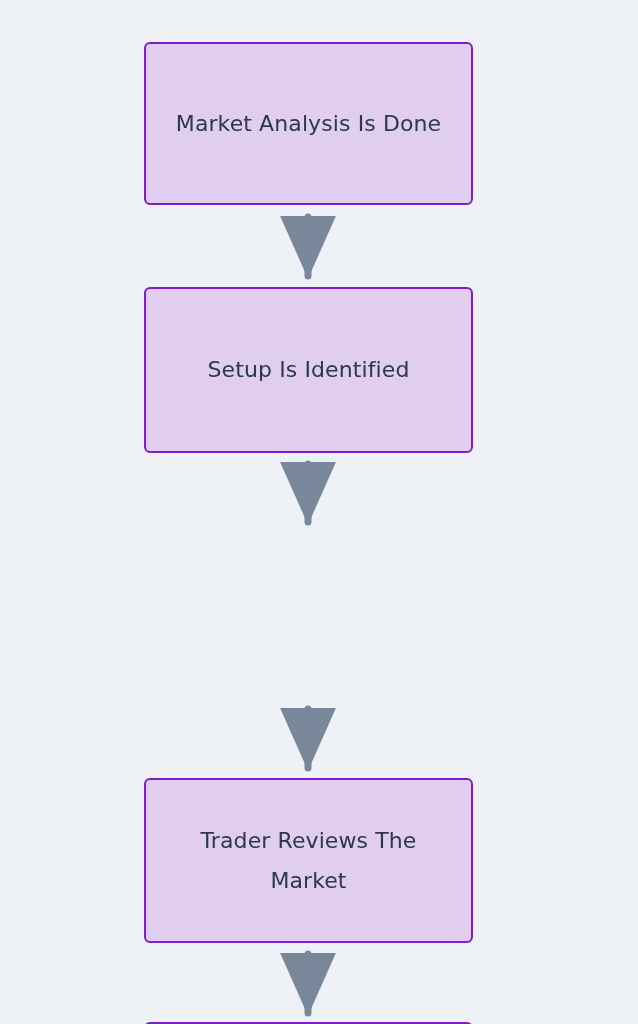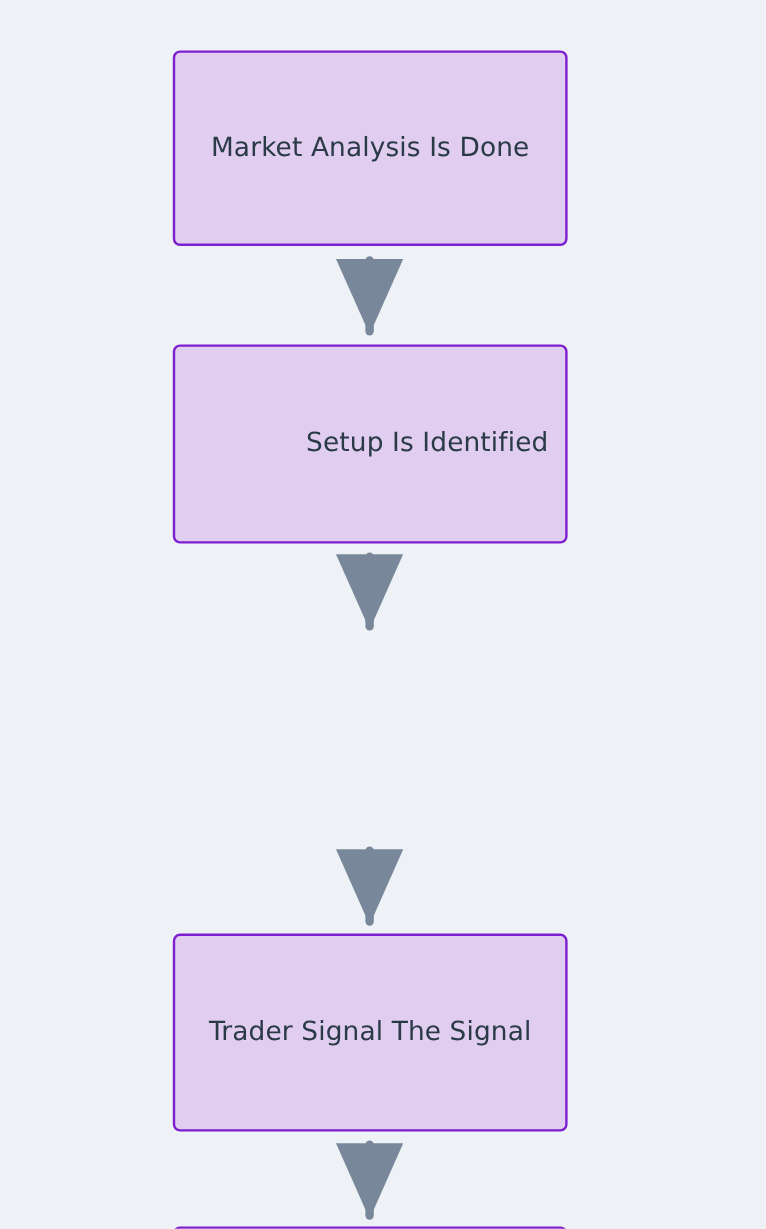--- a/index.html
+++ b/index.html
@@ -79,26 +79,26 @@
 
     <line x1="308" y1="709" x2="308" y2="768" stroke="#78889a" stroke-width="7" stroke-linecap="round" marker-end="url(#arrowhead)"></line>
 
     <line x1="308" y1="954" x2="308" y2="1013" stroke="#78889a" stroke-width="7" stroke-linecap="round" marker-end="url(#arrowhead)"></line>
   </svg>
 
   <div class="node" style="top:42px; height:163px;">
     <span class="node-label">Market Analysis Is Done</span>
   </div>
 
-  <div class="node" style="top:287px; height:166px;justify-content:flex-end;">
+  <div class="node" style="top:287px; height:166px;">
     <span class="node-label">Setup Is Identified</span>
   </div>
 
 
   <div class="node" style="top:778px; height:165px;">
-    <span class="node-label">Trader Signal The Signal</span>
+    <span class="node-label">Trader Reviews The Market</span>
   </div>
 
   <div class="node" style="top:1022px; height:166px;">
     <span class="node-label"></span>
   </div>
 
 </div>
 
 </body></html>

